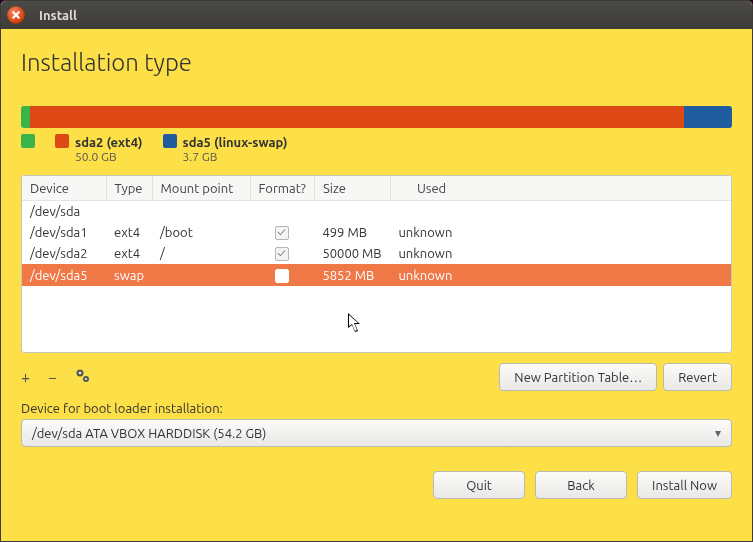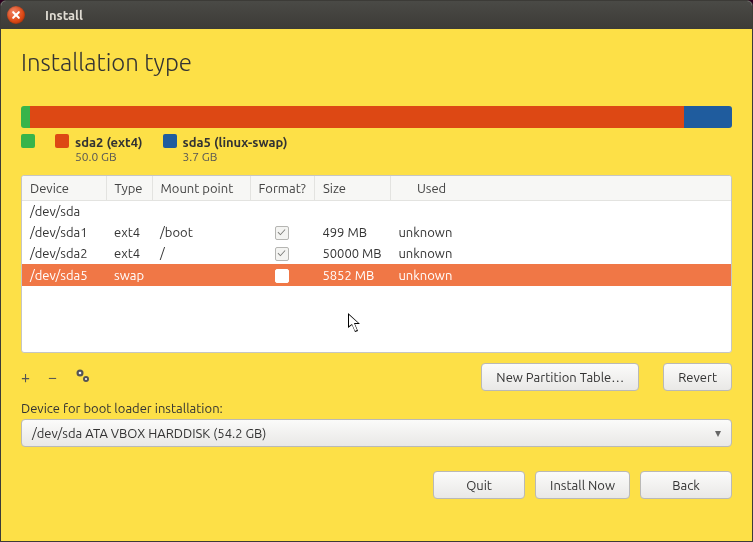--- a/index.html
+++ b/index.html
@@ -1,20 +1,20 @@
 <!DOCTYPE html>
 <html><head>
 <meta charset="utf-8">
 <style>
 * { box-sizing: border-box; margin: 0; padding: 0; font-family: Ubuntu, "Segoe UI", Arial, sans-serif; }
 body { background: #2c001e; width: 753px; height: 542px; overflow: hidden; }
 
 .window { width: 753px; height: 542px; background: #f2f1f0; border: 1px solid #3c3b37; border-radius: 6px 6px 0 0; overflow: hidden; }
 
-.titlebar { height: 28px; background: linear-gradient(#4a4a46, #3c3b37); display: flex; align-items: center; padding: 0 6px; gap: 20px; }
+.titlebar { height: 28px; background: linear-gradient(#4a4a46, #3c3b37); display: flex; align-items: center; padding: 0 6px; gap: 14px; }
 .close-btn { width: 18px; height: 18px; border-radius: 50%; background: radial-gradient(circle at 35% 30%, #f08060, #dd4814 60%, #a03010); box-shadow: inset 0 0 2px rgba(0,0,0,.4); cursor: pointer; position: relative; }
 .close-btn::before, .close-btn::after { content: ""; position: absolute; left: 4px; top: 8px; width: 10px; height: 2px; background: #fff; border-radius: 1px; }
 .close-btn::before { transform: rotate(45deg); }
 .close-btn::after { transform: rotate(-45deg); }
 .title { color: #dfdbd2; font-size: 13px; font-weight: bold; }
 
 .content { padding: 0 20px 14px 20px; height: calc(100% - 28px); background: #fde047; display: flex; flex-direction: column; }
 
 h1 { font-size: 24px; font-weight: 300; color: #333; margin: 20px 0 30px 0; }
 
@@ -41,21 +41,21 @@
 .table tr.selected td { background: #f07746; color: #fff; }
 .indent { padding-left: 6px; }
 
 .chk { width: 14px; height: 14px; border: 1px solid #b5b5b2; border-radius: 2px; display: inline-block; background: #f4f4f2; vertical-align: middle; position: relative; }
 .chk.checked::after { content: "✓"; position: absolute; left: 1px; top: -2px; font-size: 12px; color: #7a7a77; }
 .chk.white { background: #fff; border-color: #fff; }
 
 .toolbar { display: flex; justify-content: space-between; align-items: center; margin: 10px 0 10px 0; }
 .toolbar-left { display: flex; gap: 18px; align-items: center; }
 .tb-btn { color: #555; cursor: pointer; font-size: 16px; background: none; border: none; }
-.toolbar-right { display: flex; gap: 24px; }
+.toolbar-right { display: flex; gap: 6px; }
 
 .btn { background: linear-gradient(#fbfbfa, #e9e8e6); border: 1px solid #bab9b6; border-radius: 4px; padding: 6px 14px; font-size: 13px; color: #333; cursor: pointer; }
 
 .label-text { font-size: 13px; color: #333; margin-bottom: 4px; }
 
 .select { width: 100%; border: 1px solid #bab9b6; border-radius: 4px; background: linear-gradient(#fbfbfa, #e9e8e6); padding: 6px 10px; font-size: 13px; color: #333; display: flex; justify-content: space-between; align-items: center; cursor: pointer; }
 .select .arrow { color: #666; font-size: 12px; }
 
 .footer { display: flex; justify-content: flex-end; gap: 10px; margin-top: 24px; }
 .footer .btn { min-width: 92px; text-align: center; }
@@ -178,22 +178,22 @@
     </div>
 
     <div class="label-text">Device for boot loader installation:</div>
     <div class="select">
       <span>/dev/sda    ATA VBOX HARDDISK (54.2 GB)</span>
       <span class="arrow">▾</span>
     </div>
 
     <div class="footer">
       <button class="btn">Quit</button>
+      <button class="btn">Back</button>
       <button class="btn">Install Now</button>
-      <button class="btn">Back</button>
     </div>
   </div>
 </div>
 
 <svg class="cursor" viewBox="0 0 16 22">
   <path d="M0 0 L0 15 L4 12 L7 19 L10 18 L7 11 L12 11 Z" fill="#000"></path>
   <path d="M1 2 L1 13 L4 11 L7 18 L9 17 L6 10 L10 10 Z" fill="#fff"></path>
 </svg>
 
 </body></html>

